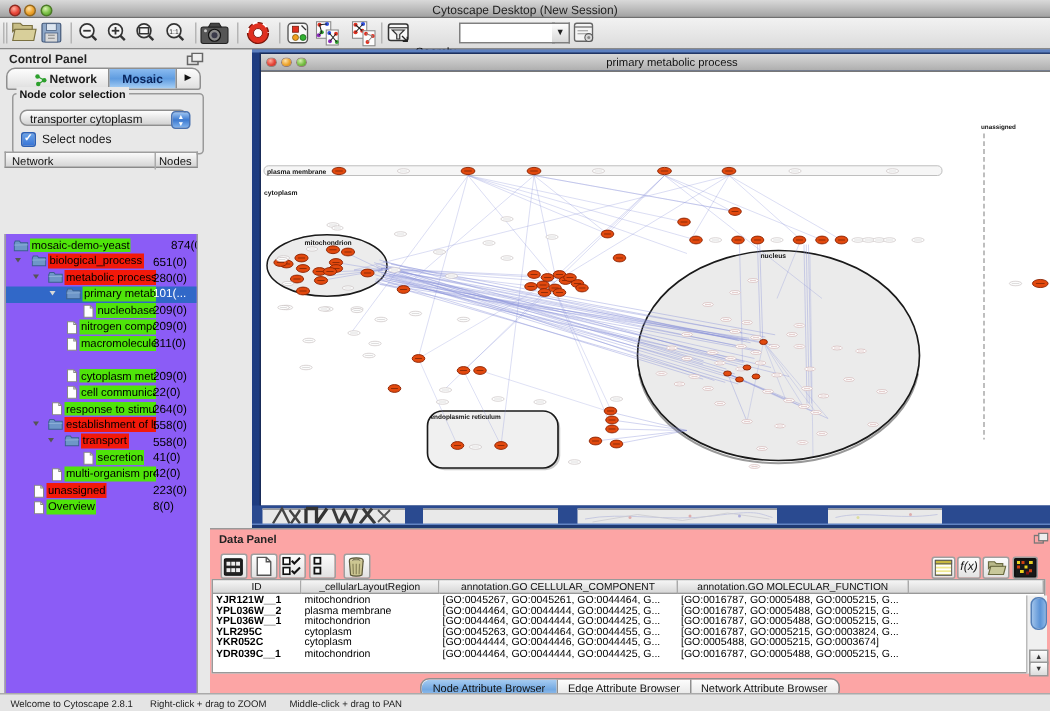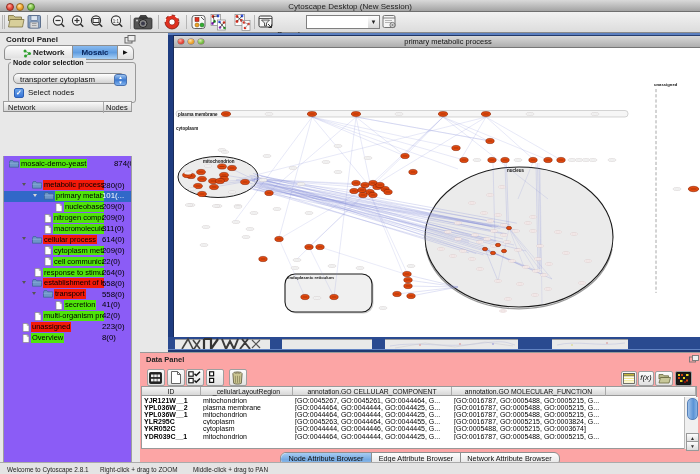--- a/index.html
+++ b/index.html
@@ -200,20 +200,29 @@
   </div>
   <div class="abs" id="treebody">
       <div class="trow" style="top:2.0px;">
         <svg style="position:absolute;left:5.0px;top:1.6px;" width="10" height="8" viewBox="0 0 10 8">
           <path d="M0.5 2.2 L0.5 7.2 L9.5 7.2 L9.5 1.8 L4.8 1.8 L3.9 0.6 L1.2 0.6 Z" fill="#6e96c8" stroke="#3a5f8f" stroke-width="0.7"></path>
           <path d="M0.5 3.4 L9.5 3.2" stroke="#8fb2d8" stroke-width="0.6"></path>
         </svg>
         <div class="tlab gr" style="left:16px;max-width:82px;">mosaic-demo-yeast</div>
         <div class="tcnt" style="color:#000;padding-left:12px;">874(0)</div>
       </div>
+<div class="trow" style="top:12.9px;">
+        <div class="tri" style="left:6px;border-top-color:#555;"></div>
+        <svg style="position:absolute;left:17.0px;top:1.6px;" width="10" height="8" viewBox="0 0 10 8">
+          <path d="M0.5 2.2 L0.5 7.2 L9.5 7.2 L9.5 1.8 L4.8 1.8 L3.9 0.6 L1.2 0.6 Z" fill="#6e96c8" stroke="#3a5f8f" stroke-width="0.7"></path>
+          <path d="M0.5 3.4 L9.5 3.2" stroke="#8fb2d8" stroke-width="0.6"></path>
+        </svg>
+        <div class="tlab rd" style="left:28px;max-width:70px;">biological_process</div>
+        <div class="tcnt" style="color:#000;">651(0)</div>
+      </div>
 <div class="trow" style="top:23.8px;">
         <div class="tri" style="left:18px;border-top-color:#555;"></div>
         <svg style="position:absolute;left:28.0px;top:1.6px;" width="10" height="8" viewBox="0 0 10 8">
           <path d="M0.5 2.2 L0.5 7.2 L9.5 7.2 L9.5 1.8 L4.8 1.8 L3.9 0.6 L1.2 0.6 Z" fill="#6e96c8" stroke="#3a5f8f" stroke-width="0.7"></path>
           <path d="M0.5 3.4 L9.5 3.2" stroke="#8fb2d8" stroke-width="0.6"></path>
         </svg>
         <div class="tlab rd" style="left:39px;max-width:59px;">metabolic process</div>
         <div class="tcnt" style="color:#000;">280(0)</div>
       </div>
 <div class="trow" style="top:34.7px;">
@@ -242,29 +251,20 @@
         <div class="tlab gr" style="left:49px;max-width:49px;">nitrogen compo</div>
         <div class="tcnt" style="color:#000;">209(0)</div>
       </div>
 <div class="trow" style="top:67.4px;">
         <svg style="position:absolute;left:40.0px;top:1.2px;" width="8" height="9" viewBox="0 0 8 9">
           <path d="M1 0.5 L5.2 0.5 L7 2.3 L7 8.5 L1 8.5 Z" fill="#fff" stroke="#888" stroke-width="0.7"></path>
           <path d="M5.2 0.5 L5.2 2.3 L7 2.3" fill="none" stroke="#888" stroke-width="0.7"></path>
         </svg>
         <div class="tlab gr" style="left:49px;max-width:49px;">macromolecule</div>
         <div class="tcnt" style="color:#000;">311(0)</div>
-      </div>
-<div class="trow" style="top:78.3px;">
-        <div class="tri" style="left:18px;border-top-color:#555;"></div>
-        <svg style="position:absolute;left:28.0px;top:1.6px;" width="10" height="8" viewBox="0 0 10 8">
-          <path d="M0.5 2.2 L0.5 7.2 L9.5 7.2 L9.5 1.8 L4.8 1.8 L3.9 0.6 L1.2 0.6 Z" fill="#6e96c8" stroke="#3a5f8f" stroke-width="0.7"></path>
-          <path d="M0.5 3.4 L9.5 3.2" stroke="#8fb2d8" stroke-width="0.6"></path>
-        </svg>
-        <div class="tlab rd" style="left:39px;max-width:59px;">cellular process</div>
-        <div class="tcnt" style="color:#000;">614(0)</div>
       </div>
 <div class="trow" style="top:89.2px;">
         <svg style="position:absolute;left:40.0px;top:1.2px;" width="8" height="9" viewBox="0 0 8 9">
           <path d="M1 0.5 L5.2 0.5 L7 2.3 L7 8.5 L1 8.5 Z" fill="#fff" stroke="#888" stroke-width="0.7"></path>
           <path d="M5.2 0.5 L5.2 2.3 L7 2.3" fill="none" stroke="#888" stroke-width="0.7"></path>
         </svg>
         <div class="tlab gr" style="left:49px;max-width:49px;">cytoplasm metabo</div>
         <div class="tcnt" style="color:#000;">209(0)</div>
       </div>
 <div class="trow" style="top:100.1px;">

